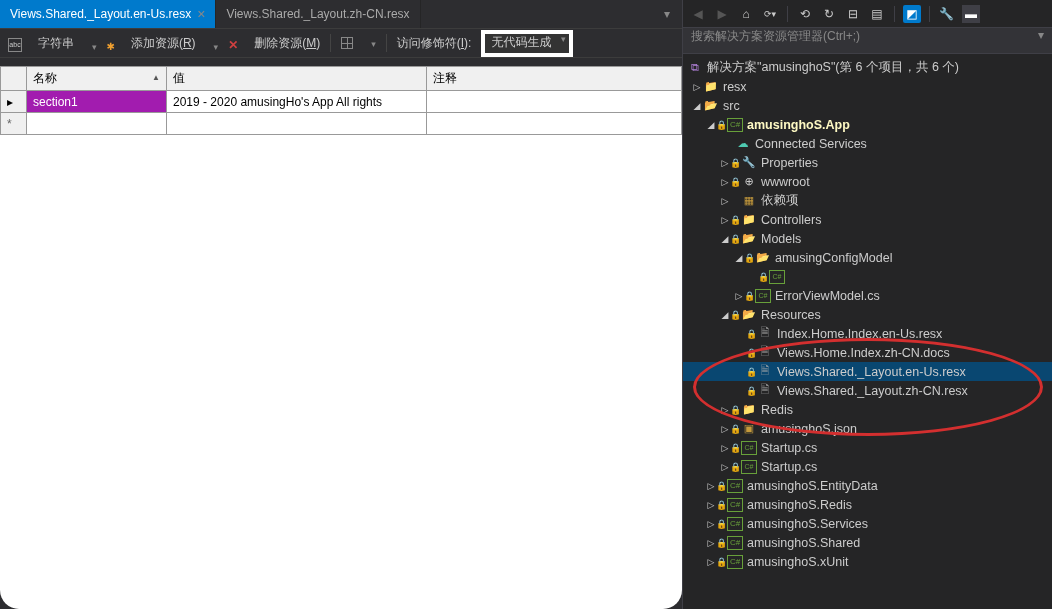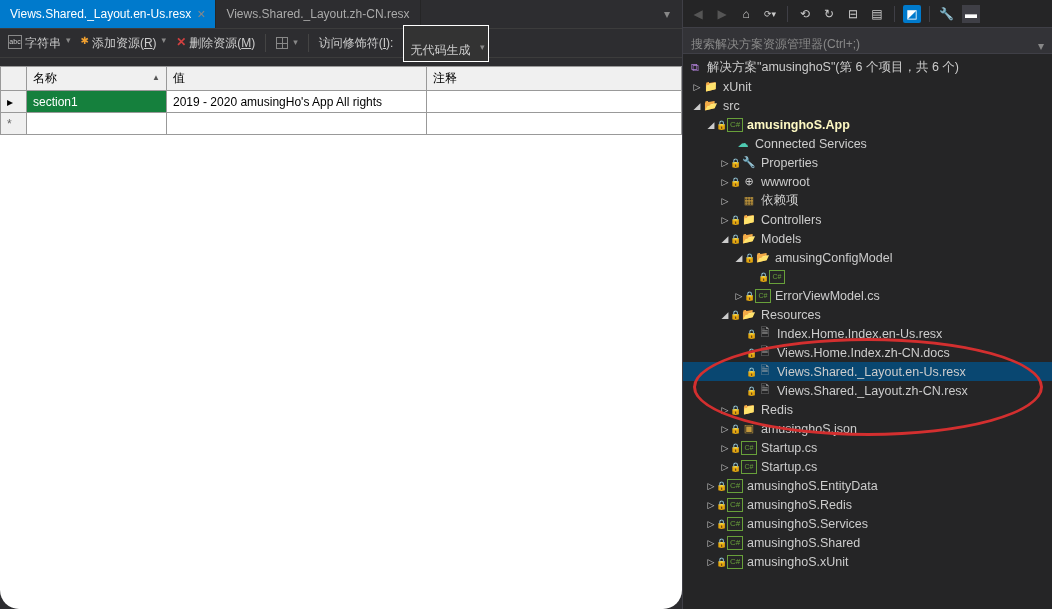--- a/index.html
+++ b/index.html
@@ -9,51 +9,51 @@
     .left-panel { flex: 1; display: flex; flex-direction: column; background: #2d2d30; }
     
     .tabs-bar { display: flex; align-items: center; background: #2d2d30; height: 28px; padding-right: 6px; }
     .tab { display: flex; align-items: center; height: 28px; padding: 0 10px; background: #2d2d30; color: #aaa; border-right: 1px solid #252526; cursor: pointer; gap: 6px; }
     .tab.active { background: #007acc; color: #fff; }
     .tab-close { color: #888; font-size: 14px; line-height: 1; }
     .tabs-spacer { flex: 1; }
     .tabs-overflow { color: #888; padding: 0 6px; }
     
     .toolbar { display: flex; align-items: center; height: 30px; padding: 0 8px; gap: 10px; background: #2d2d30; border-top: 1px solid #3c3c3c; border-bottom: 1px solid #3c3c3c; white-space: nowrap; }
-    .tb-item { display: flex; align-items: flex-start; gap: 3px; color: #ccc; }
+    .tb-item { display: flex; align-items: flex-end; gap: 16px; color: #ccc; }
     .icon-dropdown::after { content: "▾"; color: #888; margin-left: 2px; font-size: 9px; }
     .icon-abc { width: 14px; height: 14px; border: 1px solid #888; display: inline-flex; align-items: center; justify-content: center; font-size: 7px; color: #ccc; }
     .icon-sun { color: #f0a030; font-size: 10px; }
     .icon-x { color: #d04040; font-weight: bold; font-size: 12px; }
     .tb-sep { width: 1px; height: 18px; background: #444; }
     .tb-text { color: #ccc; font-size: 12px; }
     .tb-text u { text-decoration: underline; }
-    .tb-select { background: #333; color: #ccc; border: 1px solid #ffffff; padding: 16px 18px 2px 6px; font-size: 12px; position: relative; }
+    .tb-select { background: #333; color: #ccc; border: 4px solid #ffffff; padding: 0 18px 2px 6px; font-size: 12px; position: relative; }
     .tb-select::after { content: "▾"; position: absolute; right: 4px; color: #888; font-size: 9px; }
     
     .editor-area { flex: 1; background: #fff; margin: 8px 0 0 0; display: flex; flex-direction: column; }
     .grid { width: 100%; border-collapse: collapse; font-size: 12px; color: #000; }
     .grid th, .grid td { border: 1px solid #999; padding: 3px 6px; text-align: left; height: 22px; }
     .grid th { background: #f0f0f0; font-weight: normal; position: relative; }
     .rowhead { width: 26px; background: #f0f0f0; }
-    .grid .selected-cell { background: #15803d; color: #fff; }
+    .grid .selected-cell { background: #a21caf; color: #fff; }
     .sort-indicator { position: absolute; right: 6px; top: 6px; font-size: 8px; color: #555; }
     .new-row td { height: 22px; }
     .new-row .rowhead { color: #666; }
     
     
     .right-panel { width: 370px; background: #252526; display: flex; flex-direction: column; border-left: 1px solid #3f3f46; }
     .panel-header { height: 22px; background: #2d2d30; color: #ccc; display: flex; align-items: center; padding: 0 8px; font-size: 12px; }
     .panel-toolbar { height: 28px; display: flex; align-items: center; padding: 0 6px; gap: 6px; border-bottom: 1px solid #3f3f46; }
     .ptb-icon { width: 18px; height: 18px; display: inline-flex; align-items: center; justify-content: center; color: #ccc; font-size: 12px; }
     .ptb-icon.disabled { color: #555; }
     .ptb-highlight { background: #007acc; border-radius: 2px; color:#fff; }
     .ptb-sep { width: 1px; height: 16px; background: #3f3f46; margin: 0 2px; }
     
-    .search-box { height: 26px; background: #333337; border-bottom: 1px solid #3f3f46; display: flex; align-items: flex-end; padding: 0 8px; color: #888; font-size: 12px; }
+    .search-box { height: 26px; background: #333337; border-bottom: 1px solid #3f3f46; display: flex; align-items: flex-start; padding: 0 8px; color: #888; font-size: 12px; }
     
     .tree { flex: 1; overflow: auto; padding: 4px 0; font-size: 12.5px; }
     .tree-row { display: flex; align-items: center; height: 19px; padding-right: 8px; cursor: pointer; white-space: nowrap; }
     .tree-row.selected { background: #094771; }
     .tw { display: inline-flex; width: 12px; justify-content: center; color: #ccc; font-size: 9px; }
     .tw.empty { color: transparent; }
     .lock { color: #999; font-size: 9px; width: 10px; display:inline-flex; justify-content:center; }
     .ticon { width: 16px; height: 14px; display: inline-flex; align-items: center; justify-content: center; margin-right: 4px; font-size: 11px; }
     .ic-sln { color: #b180d7; }
     .ic-folder { color: #dcb67a; }
@@ -169,21 +169,21 @@
   </div>
 
   <div class="tree">
     <div class="tree-row" style="padding-left:4px">
       <span class="ticon ic-sln">⧉</span>
       <span class="tlabel">解决方案"amusinghoS"(第 6 个项目，共 6 个)</span>
     </div>
     <div class="tree-row" style="padding-left:8px">
       <span class="tw">▷</span>
       <span class="ticon ic-folder">📁</span>
-      <span class="tlabel">xUnit</span>
+      <span class="tlabel">resx</span>
     </div>
     <div class="tree-row" style="padding-left:8px">
       <span class="tw">◢</span>
       <span class="ticon ic-folder-open">📂</span>
       <span class="tlabel">src</span>
     </div>
     <div class="tree-row" style="padding-left:22px">
       <span class="tw">◢</span>
       <span class="lock">🔒</span>
       <span class="ticon ic-csproj">C#</span>

